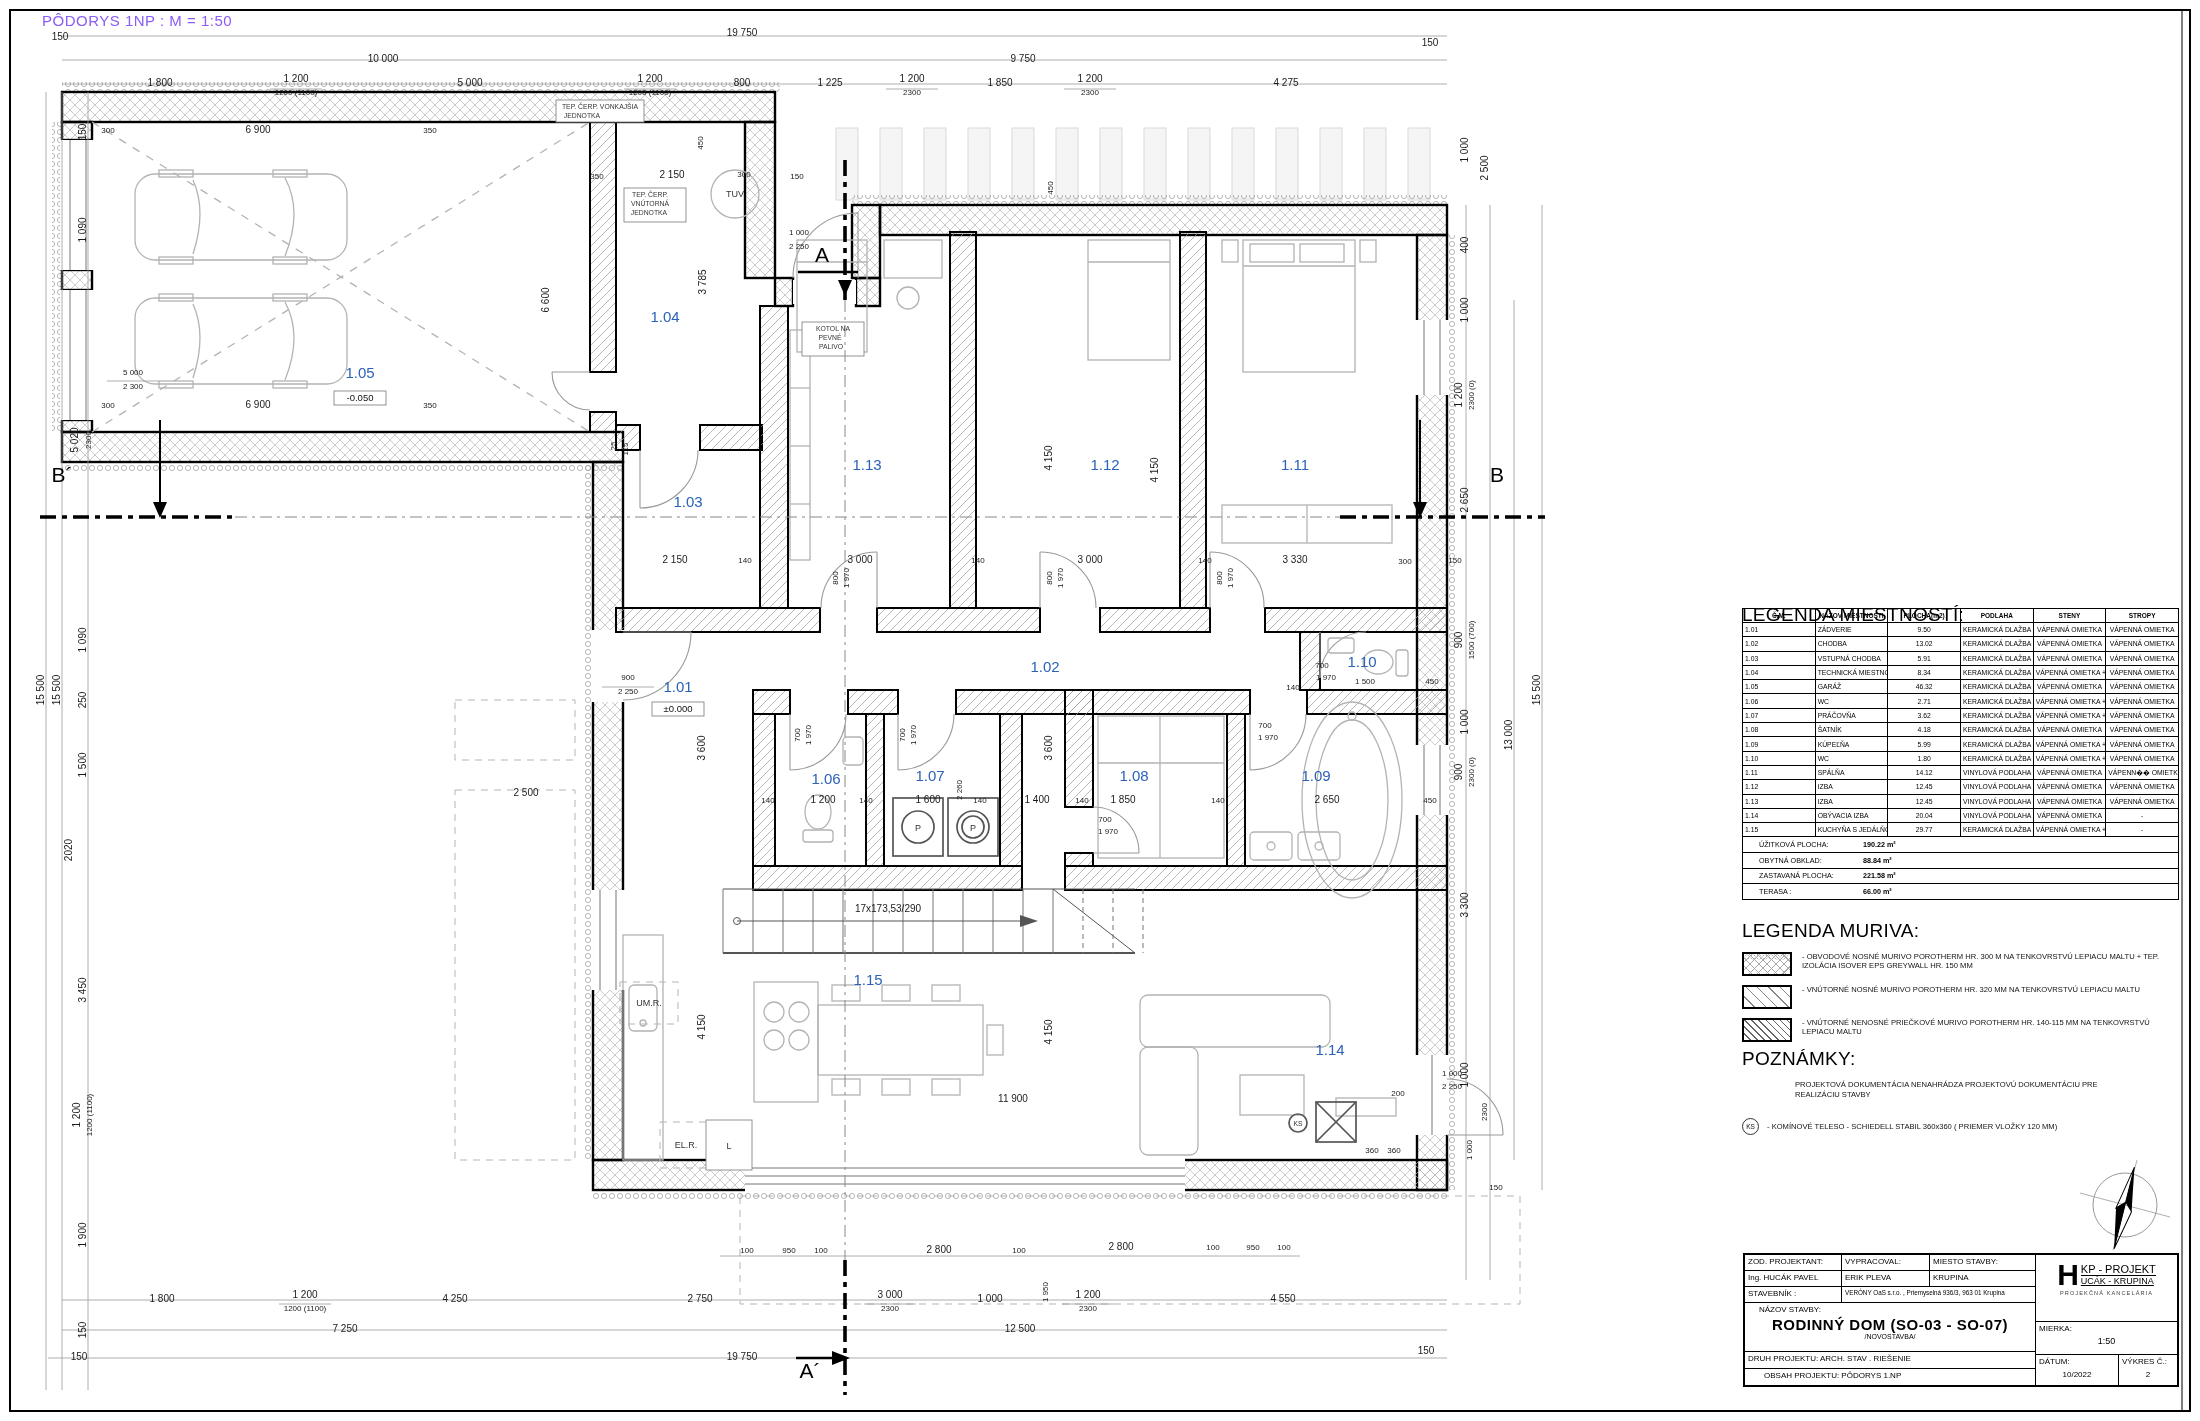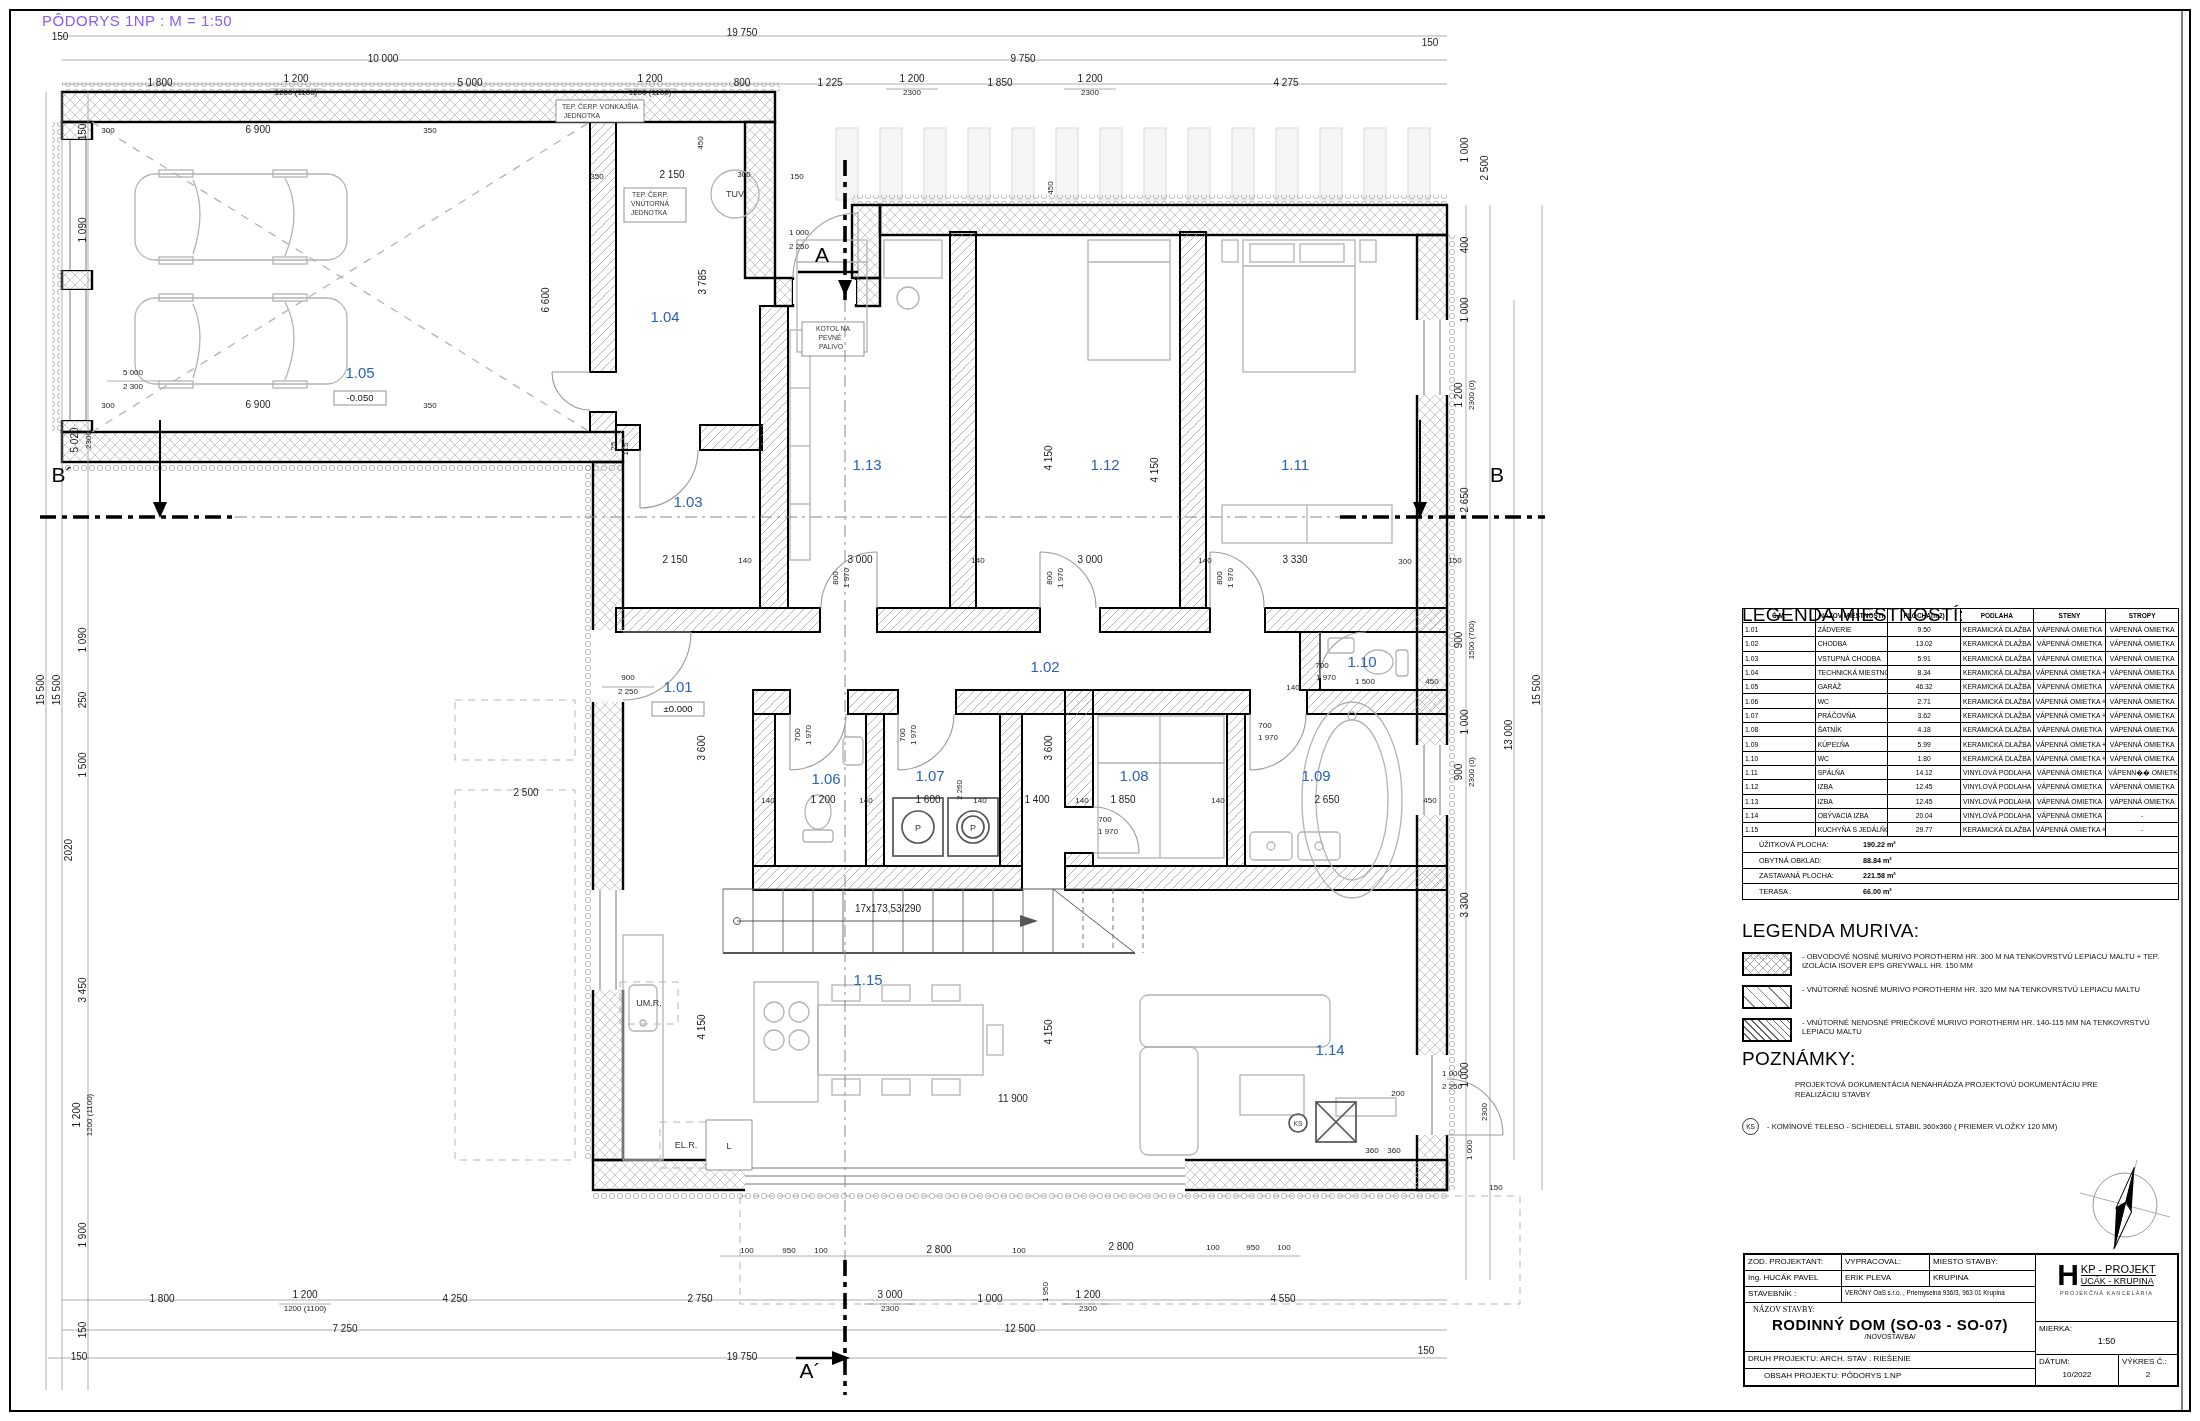--- a/index.html
+++ b/index.html
@@ -816,21 +816,21 @@
     <div class="tb-row" style="height:15px;">
       <div class="tb-cell" style="width:97px;">Ing. HUCÁK PAVEL</div>
       <div class="tb-cell" style="width:88px;">ERIK PLEVA</div>
       <div class="tb-cell" style="flex:1;">KRUPINA</div>
     </div>
     <div class="tb-row" style="height:15px;">
       <div class="tb-cell" style="width:97px;">STAVEBNÍK :</div>
       <div class="tb-cell" style="flex:1;font-size:6.3px;">VERÓNY OaS s.r.o. , Priemyselná 936/3, 963 01 Krupina</div>
     </div>
     <div class="tb-row" style="flex:1;flex-direction:column;border-bottom:1px solid #000;">
-      <div style="padding:2px 8px;font-family:Liberation Serif, serif;">NÁZOV STAVBY:</div>
+      <div style="padding:2px 14px;">NÁZOV STAVBY:</div>
       <div class="nazov-big">RODINNÝ DOM  (SO-03 - SO-07)</div>
       <div class="nazov-sub">/NOVOSTAVBA/</div>
     </div>
     <div class="tb-row" style="height:16px;">
       <div class="tb-cell" style="flex:1;">DRUH PROJEKTU: ARCH. STAV . RIEŠENIE</div>
     </div>
     <div class="tb-row" style="height:16px;border-bottom:none;padding-left:16px;">
       <div class="tb-cell" style="flex:1;">OBSAH PROJEKTU: PÔDORYS 1.NP</div>
     </div>
   </div>

